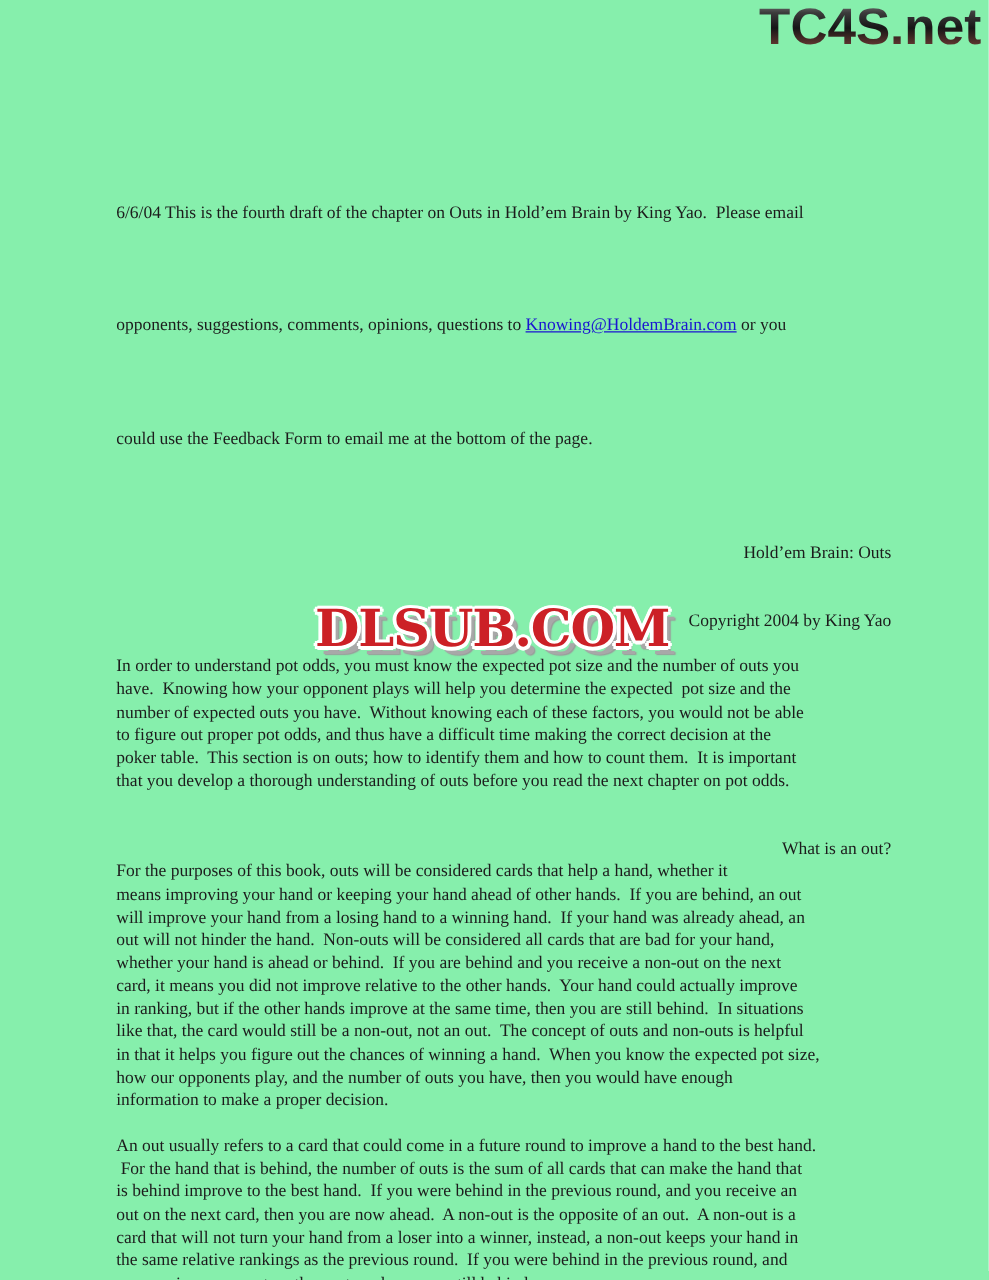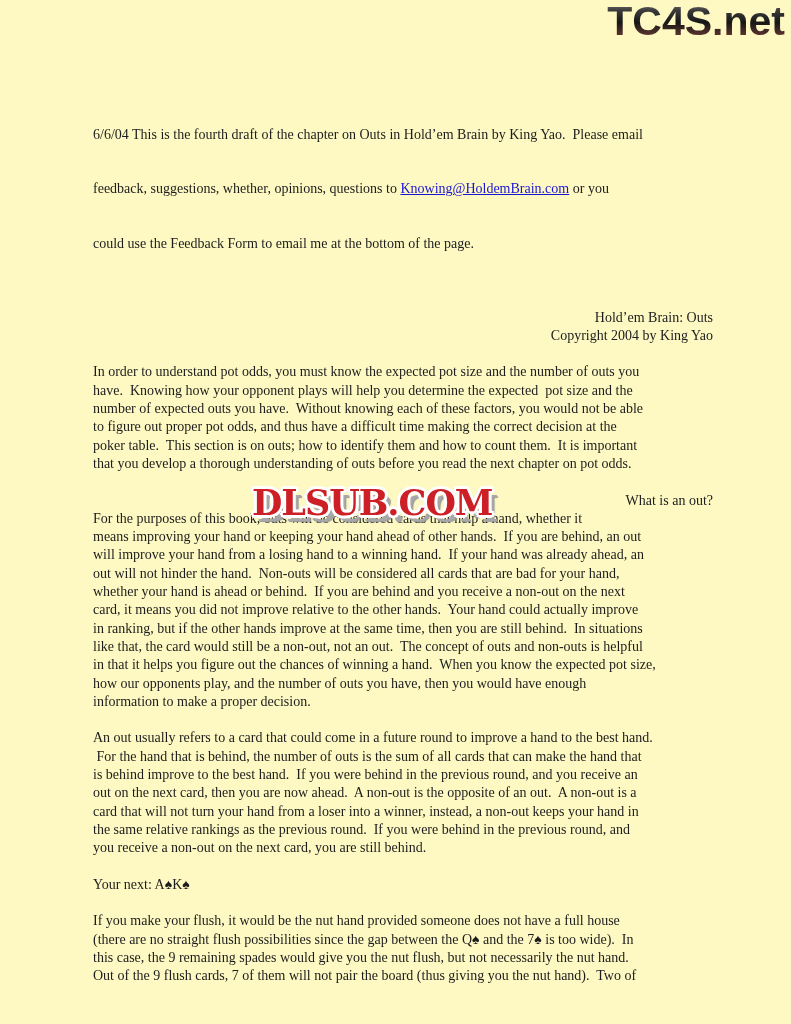--- a/index.html
+++ b/index.html
@@ -4,52 +4,52 @@
 <style>
   html, body { margin: 0; padding: 0; }
   body {
     width: 791px; height: 1024px;
     background: #ffffff;
     font-family: "Liberation Serif", "DejaVu Serif", serif;
     color: #1c1c1c;
     position: relative;
     overflow: hidden;
   }
-  .page { position: absolute; inset: 0; background: #fef9c3; }
+  .page { position: absolute; inset: 0; background: #86efac; }
 
   
   .tc4s {
     position: absolute; top: -2px; right: 6px;
     font-family: "Liberation Sans", "DejaVu Sans", sans-serif;
     font-weight: bold; font-size: 41px; letter-spacing: 0px;
     background: linear-gradient(180deg, #9a9a9a 0%, #3c3c3c 26%, #161616 52%, #58332d 78%, #9c7168 100%);
     -webkit-background-clip: text; background-clip: text;
     color: transparent;
   }
 
   
   .content {
     position: absolute; left: 93px; top: 89px; width: 620px;
     font-size: 14px; line-height: 18.3px;
   }
   .para { white-space: pre-wrap; margin: 0 0 18.3px 0; }
   .para.last { margin-bottom: 0; }
-  .line { white-space: pre-wrap; }
+  .line { white-space: pre-wrap; margin-top: 36px; }
   .bold { font-weight: normal; text-align: right; }
   .heading-block { margin: 0 0 18.3px 0; }
   .email {
     color: #1a15d1; text-decoration: underline; cursor: pointer;
   }
   .red-suit { color: #e00b0b; }
 
   
   .dlsub {
     position: absolute; left: 252px; top: 478px;
     font-family: "DejaVu Serif", "Liberation Serif", serif;
-    font-weight: bold; font-size: 35px; line-height: 50px;
+    font-weight: bold; font-size: 41px; line-height: 50px;
     letter-spacing: -1px;
     color: #cc2026;
     text-shadow:
       -2px -2px 0 #ffffff, 2px -2px 0 #ffffff, -2px 2px 0 #ffffff, 2px 2px 0 #ffffff,
       -3px 0 0 #ffffff, 3px 0 0 #ffffff, 0 -3px 0 #ffffff, 0 3px 0 #ffffff,
       5px 6px 0 #a8a8a8, 6px 7px 1px #9a9a9a;
   }
 
   
   .traders {
@@ -68,21 +68,21 @@
 <body>
 
 <div class="page">
 
   <div class="tc4s">TC4S.net</div>
 
   <div class="content">
 
     <div class="para">
       <div class="line">6/6/04 This is the fourth draft of the chapter on Outs in Hold’em Brain by King Yao.  Please email</div>
-      <div class="line"><span>feedback, suggestions, whether, opinions, questions to </span><a class="email">Knowing@HoldemBrain.com</a><span> or you</span></div>
+      <div class="line"><span>opponents, suggestions, comments, opinions, questions to </span><a class="email">Knowing@HoldemBrain.com</a><span> or you</span></div>
       <div class="line">could use the Feedback Form to email me at the bottom of the page.</div>
     </div>
 
     <div class="heading-block">
       <div class="bold line"> Hold’em Brain: Outs</div>
       <div class="bold line">Copyright 2004 by King Yao</div>
     </div>
 
     <div class="para">In order to understand pot odds, you must know the expected pot size and the number of outs you
 have.  Knowing how your opponent plays will help you determine the expected  pot size and the

